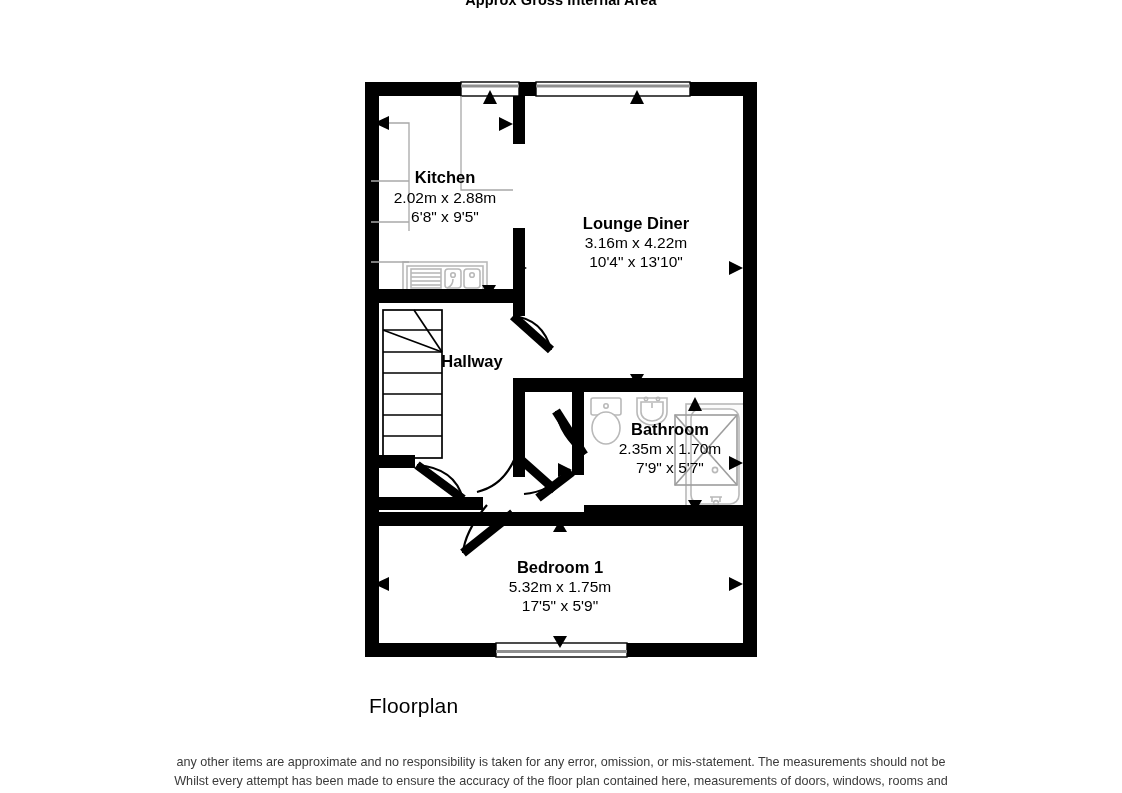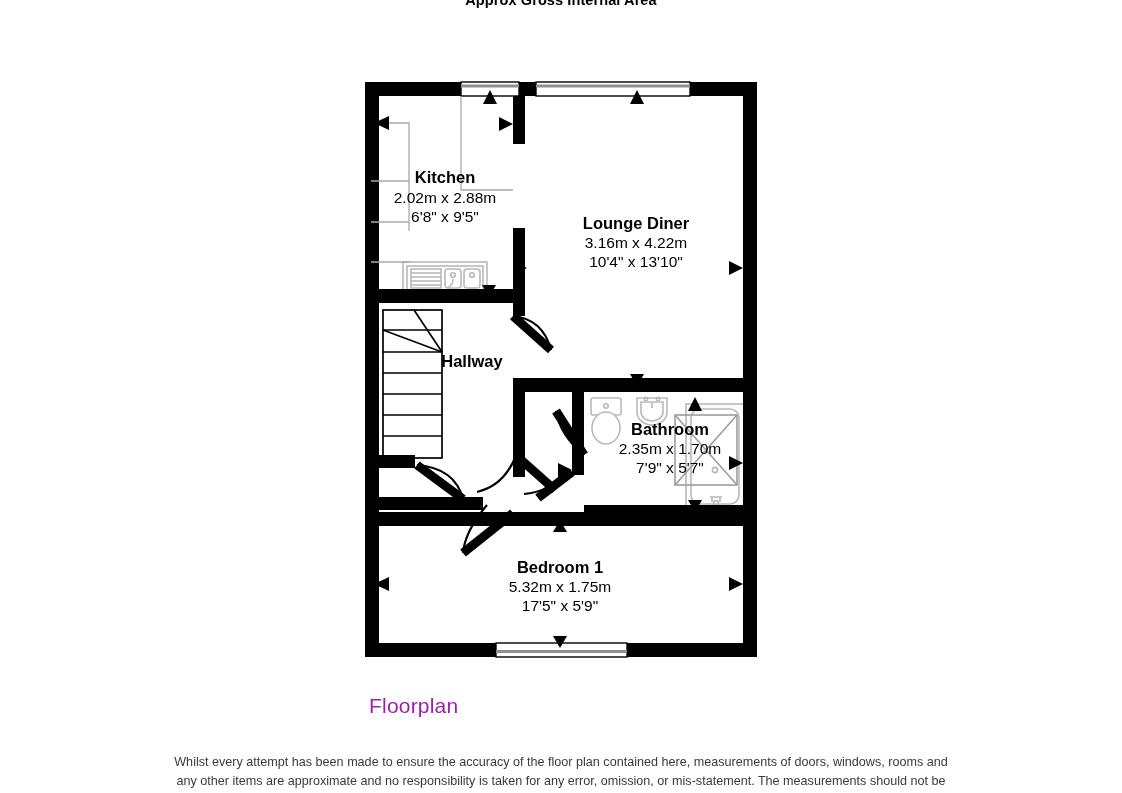--- a/index.html
+++ b/index.html
@@ -44,21 +44,21 @@
     display: block;
   }
 
   .floorplan-caption {
     position: absolute;
     left: 369px;
     top: 694px;
     font-size: 21px;
     font-weight: normal;
     letter-spacing: 0.2px;
-    color: #a21caf;
+    color: #000000;
   }
 
   .disclaimer {
     position: absolute;
     left: 0;
     top: 753px;
     width: 1122px;
     text-align: center;
     font-size: 12.6px;
     line-height: 19.2px;
@@ -280,18 +280,18 @@
       <text x="560" y="573" text-anchor="middle" font-size="16.5" font-weight="bold" fill="#000">Bedroom 1</text>
       <text x="560" y="592" text-anchor="middle" font-size="15.5" fill="#000">5.32m x 1.75m</text>
       <text x="560" y="611" text-anchor="middle" font-size="15.5" fill="#000">17'5" x 5'9"</text>
     </g>
 
   </svg>
 
   <div class="floorplan-caption">Floorplan</div>
 
   <div class="disclaimer">
+    <span>any other items are approximate and no responsibility is taken for any error, omission, or mis-statement. The measurements should not be</span>
     <span>Whilst every attempt has been made to ensure the accuracy of the floor plan contained here, measurements of doors, windows, rooms and</span>
-    <span>any other items are approximate and no responsibility is taken for any error, omission, or mis-statement. The measurements should not be</span>
     <span>relied upon for valuation purposes. This plan is for illustrative purposes only and should be used as such</span>
   </div>
 
 </div>
 
 </body></html>

